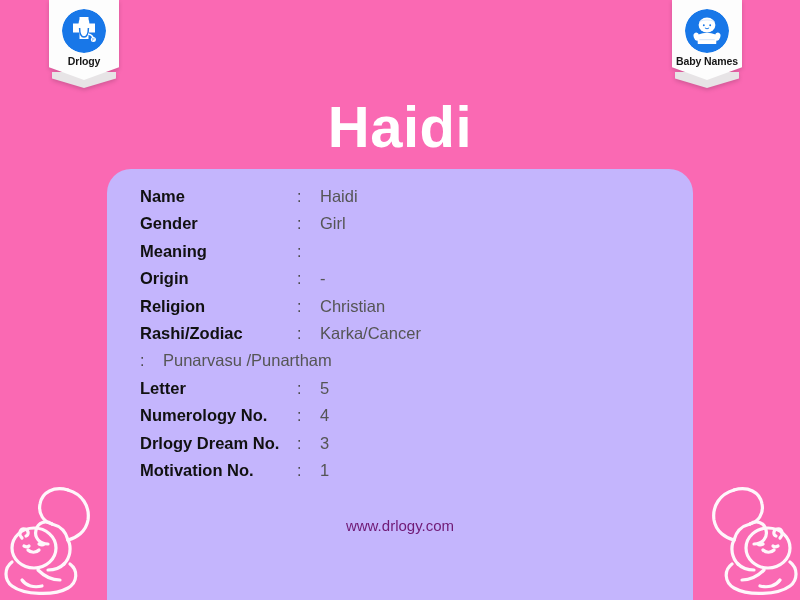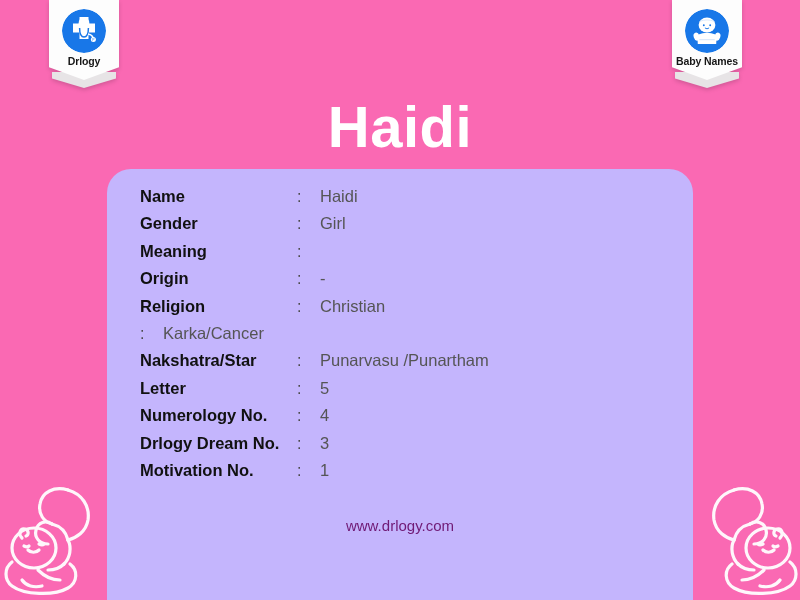--- a/index.html
+++ b/index.html
@@ -237,26 +237,26 @@
       <div class="row-value">-</div>
     </div>
 
     <div class="row">
       <div class="row-label">Religion</div>
       <div class="row-colon">:</div>
       <div class="row-value">Christian</div>
     </div>
 
     <div class="row">
+      <div class="row-label">Rashi/Zodiac</div>
       <div class="row-colon">:</div>
       <div class="row-value">Karka/Cancer</div>
     </div>
 
     <div class="row">
-      <div class="row-label">Nakshatra/Star</div>
       <div class="row-colon">:</div>
       <div class="row-value">Punarvasu /Punartham</div>
     </div>
 
     <div class="row">
       <div class="row-label">Letter</div>
       <div class="row-colon">:</div>
       <div class="row-value">5</div>
     </div>
 

